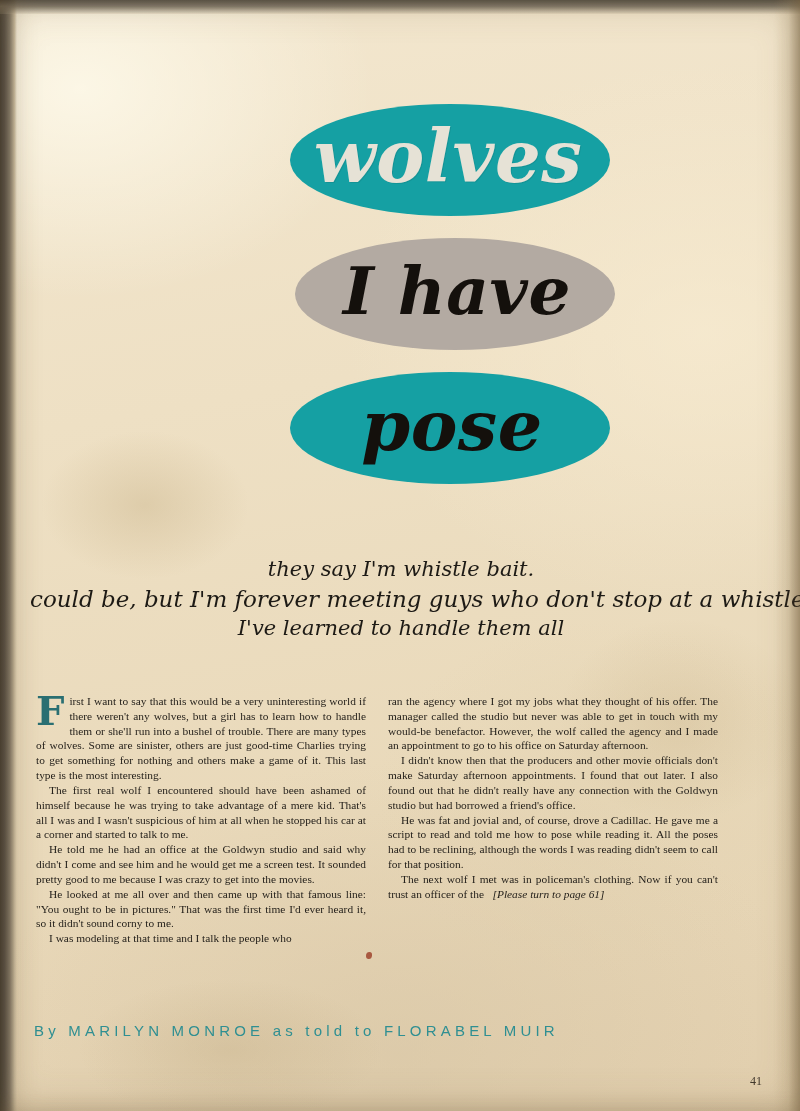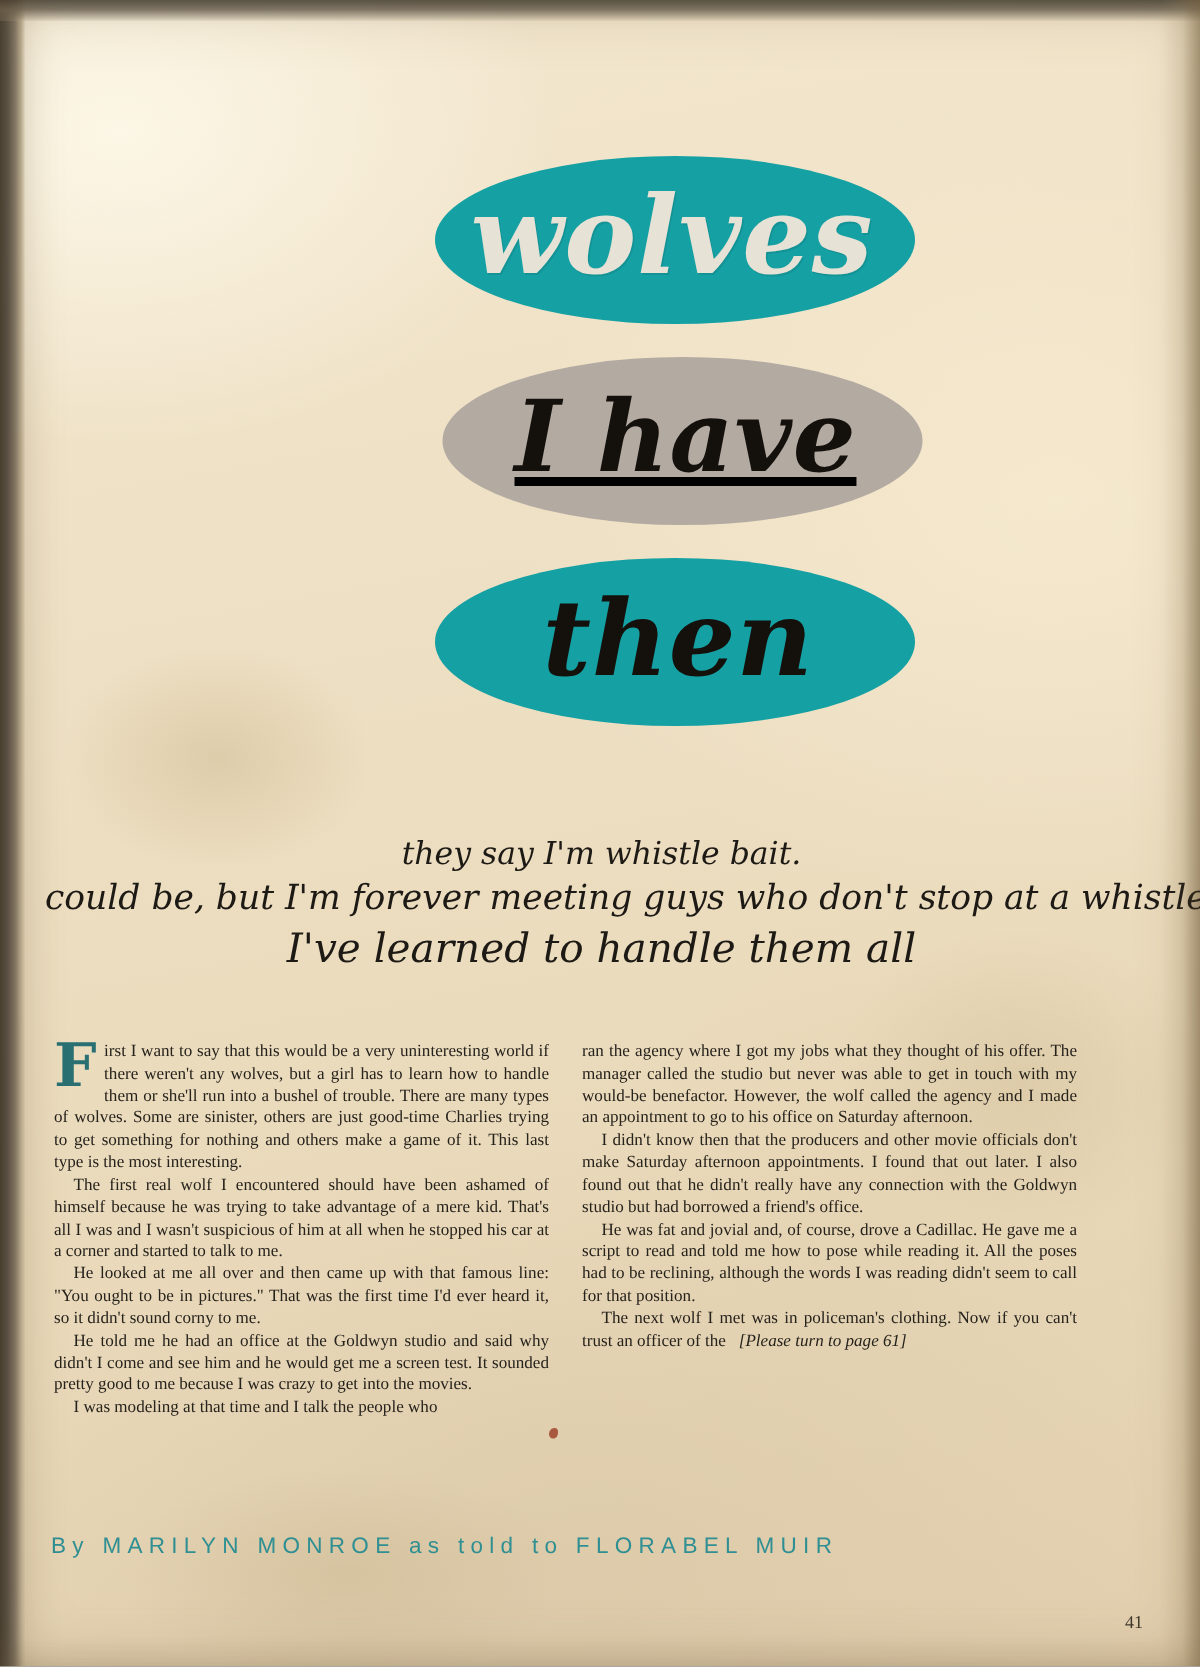--- a/index.html
+++ b/index.html
@@ -76,21 +76,20 @@
     border-radius: 50%;
     background: #15a0a3;
     margin-left: 290px;
   }
   .oval-2 {
     width: 320px; height: 112px;
     border-radius: 50%;
     background: #b3aaa2;
     margin-left: 295px;
     margin-top: 22px;
-    text-decoration: underline;
   }
   .oval-3 {
     width: 320px; height: 112px;
     border-radius: 50%;
     background: #15a0a3;
     margin-left: 290px;
     margin-top: 22px;
   }
   .title-word {
     font-family: "DejaVu Serif", "Liberation Serif", serif;
@@ -123,21 +122,21 @@
     left: 30px;
     width: 742px;
     text-align: center;
     font-family: "DejaVu Serif", "Liberation Serif", serif;
     font-style: italic;
     color: #1d1a15;
   }
   .deck-line { line-height: 1.33; white-space: nowrap; }
   .deck-1 { font-size: 21px; }
   .deck-2 { font-size: 23px; }
-  .deck-3 { font-size: 27px; }
+  .deck-3 { font-size: 21px; }
 
   
   .body-wrap {
     position: absolute;
     top: 694px;
     left: 36px;
     width: 712px;
     display: flex;
     gap: 22px;
   }
@@ -221,36 +220,36 @@
   <div class="right-curl"></div>
 
   <div class="ovals">
     <div class="oval oval-1">
       <span class="title-word w-wolves">wolves</span>
     </div>
     <div class="oval oval-2">
       <span class="title-word w-ihave">I have</span>
     </div>
     <div class="oval oval-3">
-      <span class="title-word w-known">then</span>
+      <span class="title-word w-known">pose</span>
     </div>
   </div>
 
   <div class="deck">
     <div class="deck-line deck-1">they say I'm whistle bait.</div>
     <div class="deck-line deck-2">could be, but I'm forever meeting guys who don't stop at a whistle.</div>
     <div class="deck-line deck-3">I've learned to handle them all</div>
   </div>
 
   <div class="body-wrap">
     <div class="col">
       <p class="first"><span class="dropcap">F</span><span>irst I want to say that this would be a very uninteresting world if there weren't any wolves, but a girl has to learn how to handle them or she'll run into a bushel of trouble. There are many types of wolves. Some are sinister, others are just good-time Charlies trying to get something for nothing and others make a game of it. This last type is the most interesting.</span></p>
       <p><span>The first real wolf I encountered should have been ashamed of himself because he was trying to take advantage of a mere kid. That's all I was and I wasn't suspicious of him at all when he stopped his car at a corner and started to talk to me.</span></p>
+      <p><span>He told me he had an office at the Goldwyn studio and said why didn't I come and see him and he would get me a screen test. It sounded pretty good to me because I was crazy to get into the movies.</span></p>
       <p><span>He looked at me all over and then came up with that famous line: "You ought to be in pictures." That was the first time I'd ever heard it, so it didn't sound corny to me.</span></p>
-      <p><span>He told me he had an office at the Goldwyn studio and said why didn't I come and see him and he would get me a screen test. It sounded pretty good to me because I was crazy to get into the movies.</span></p>
       <p><span>I was modeling at that time and I talk the people who</span></p>
     </div>
     <div class="col">
       <p class="first"><span>ran the agency where I got my jobs what they thought of his offer. The manager called the studio but never was able to get in touch with my would-be benefactor. However, the wolf called the agency and I made an appointment to go to his office on Saturday afternoon.</span></p>
       <p><span>I didn't know then that the producers and other movie officials don't make Saturday afternoon appointments. I found that out later. I also found out that he didn't really have any connection with the Goldwyn studio but had borrowed a friend's office.</span></p>
       <p><span>He was fat and jovial and, of course, drove a Cadillac. He gave me a script to read and told me how to pose while reading it. All the poses had to be reclining, although the words I was reading didn't seem to call for that position.</span></p>
       <p><span>The next wolf I met was in policeman's clothing. Now if you can't trust an officer of the</span><span class="turn-wrap">&nbsp;&nbsp;&nbsp;<span class="turn">[Please turn to page 61]</span></span></p>
     </div>
   </div>
 

